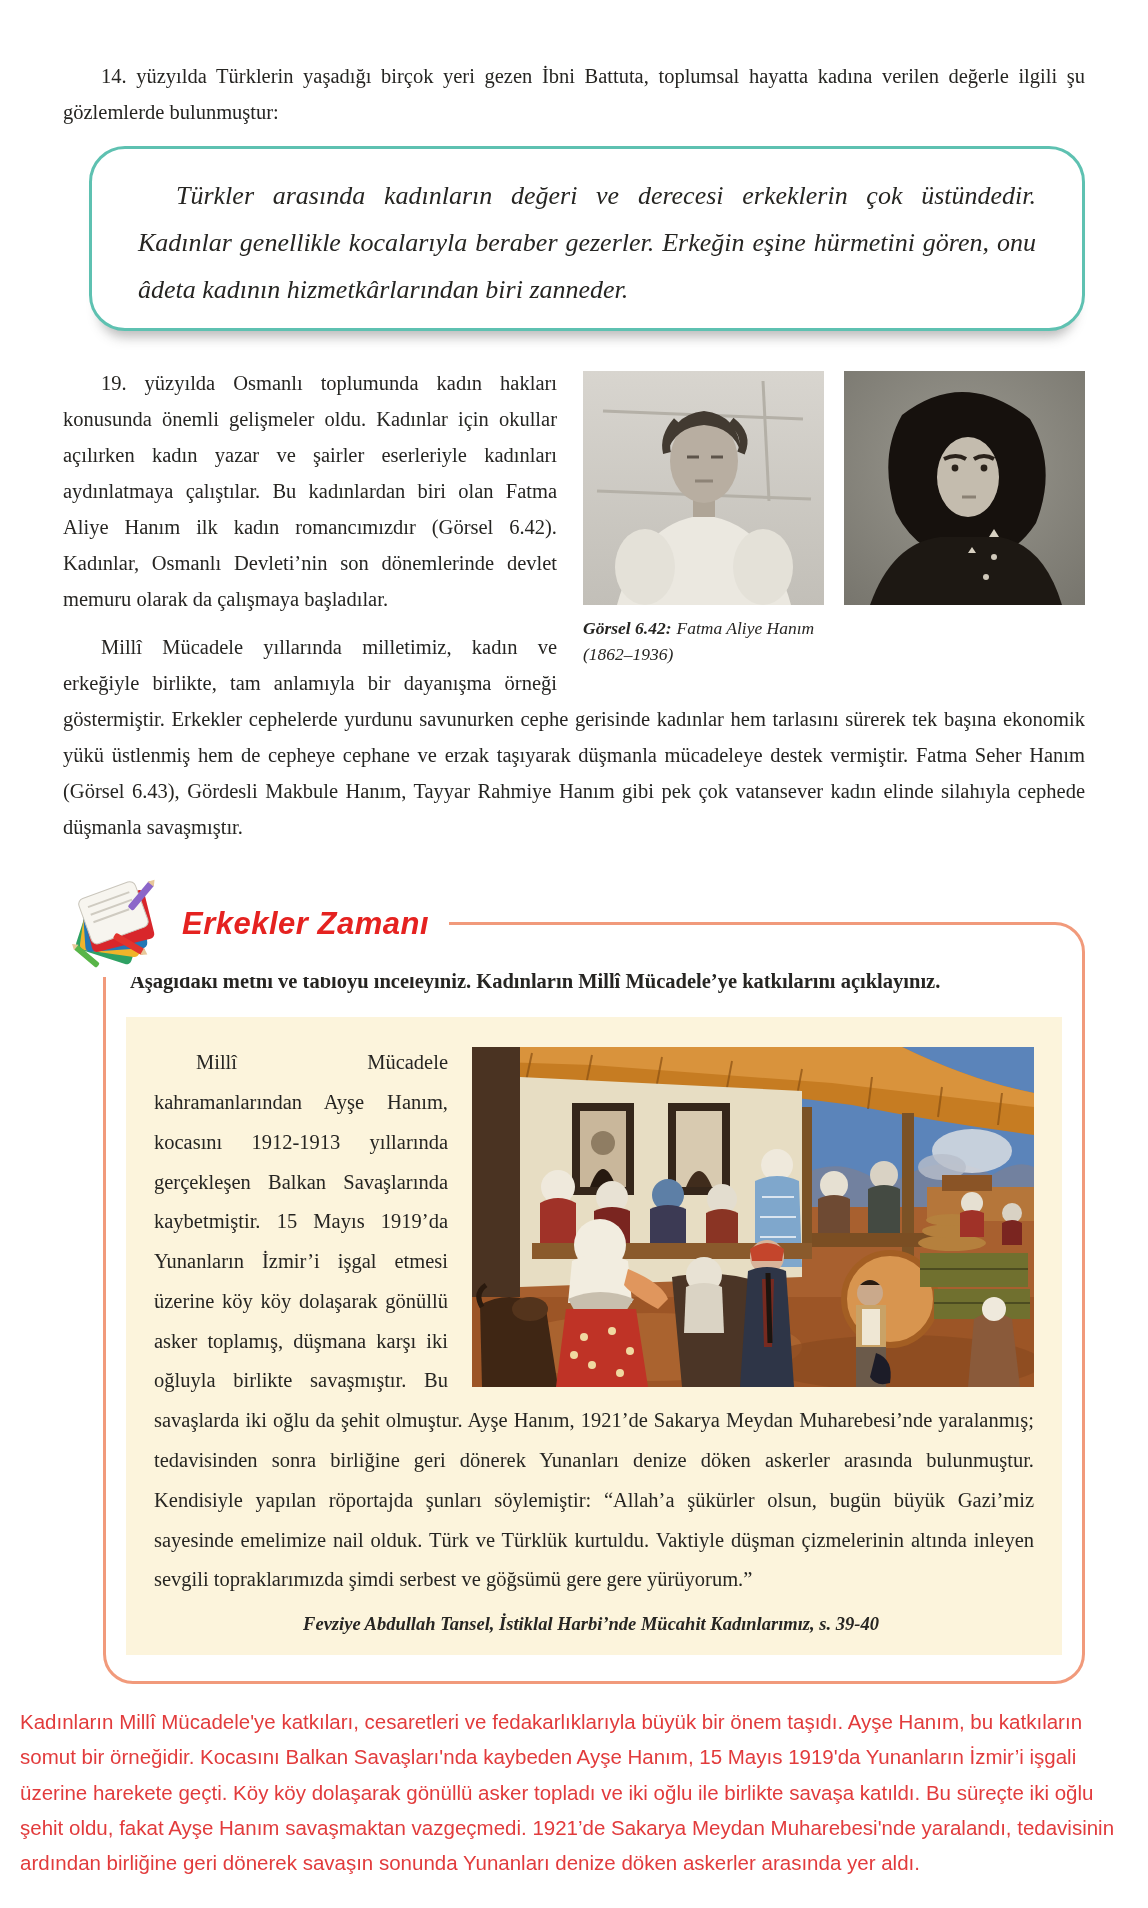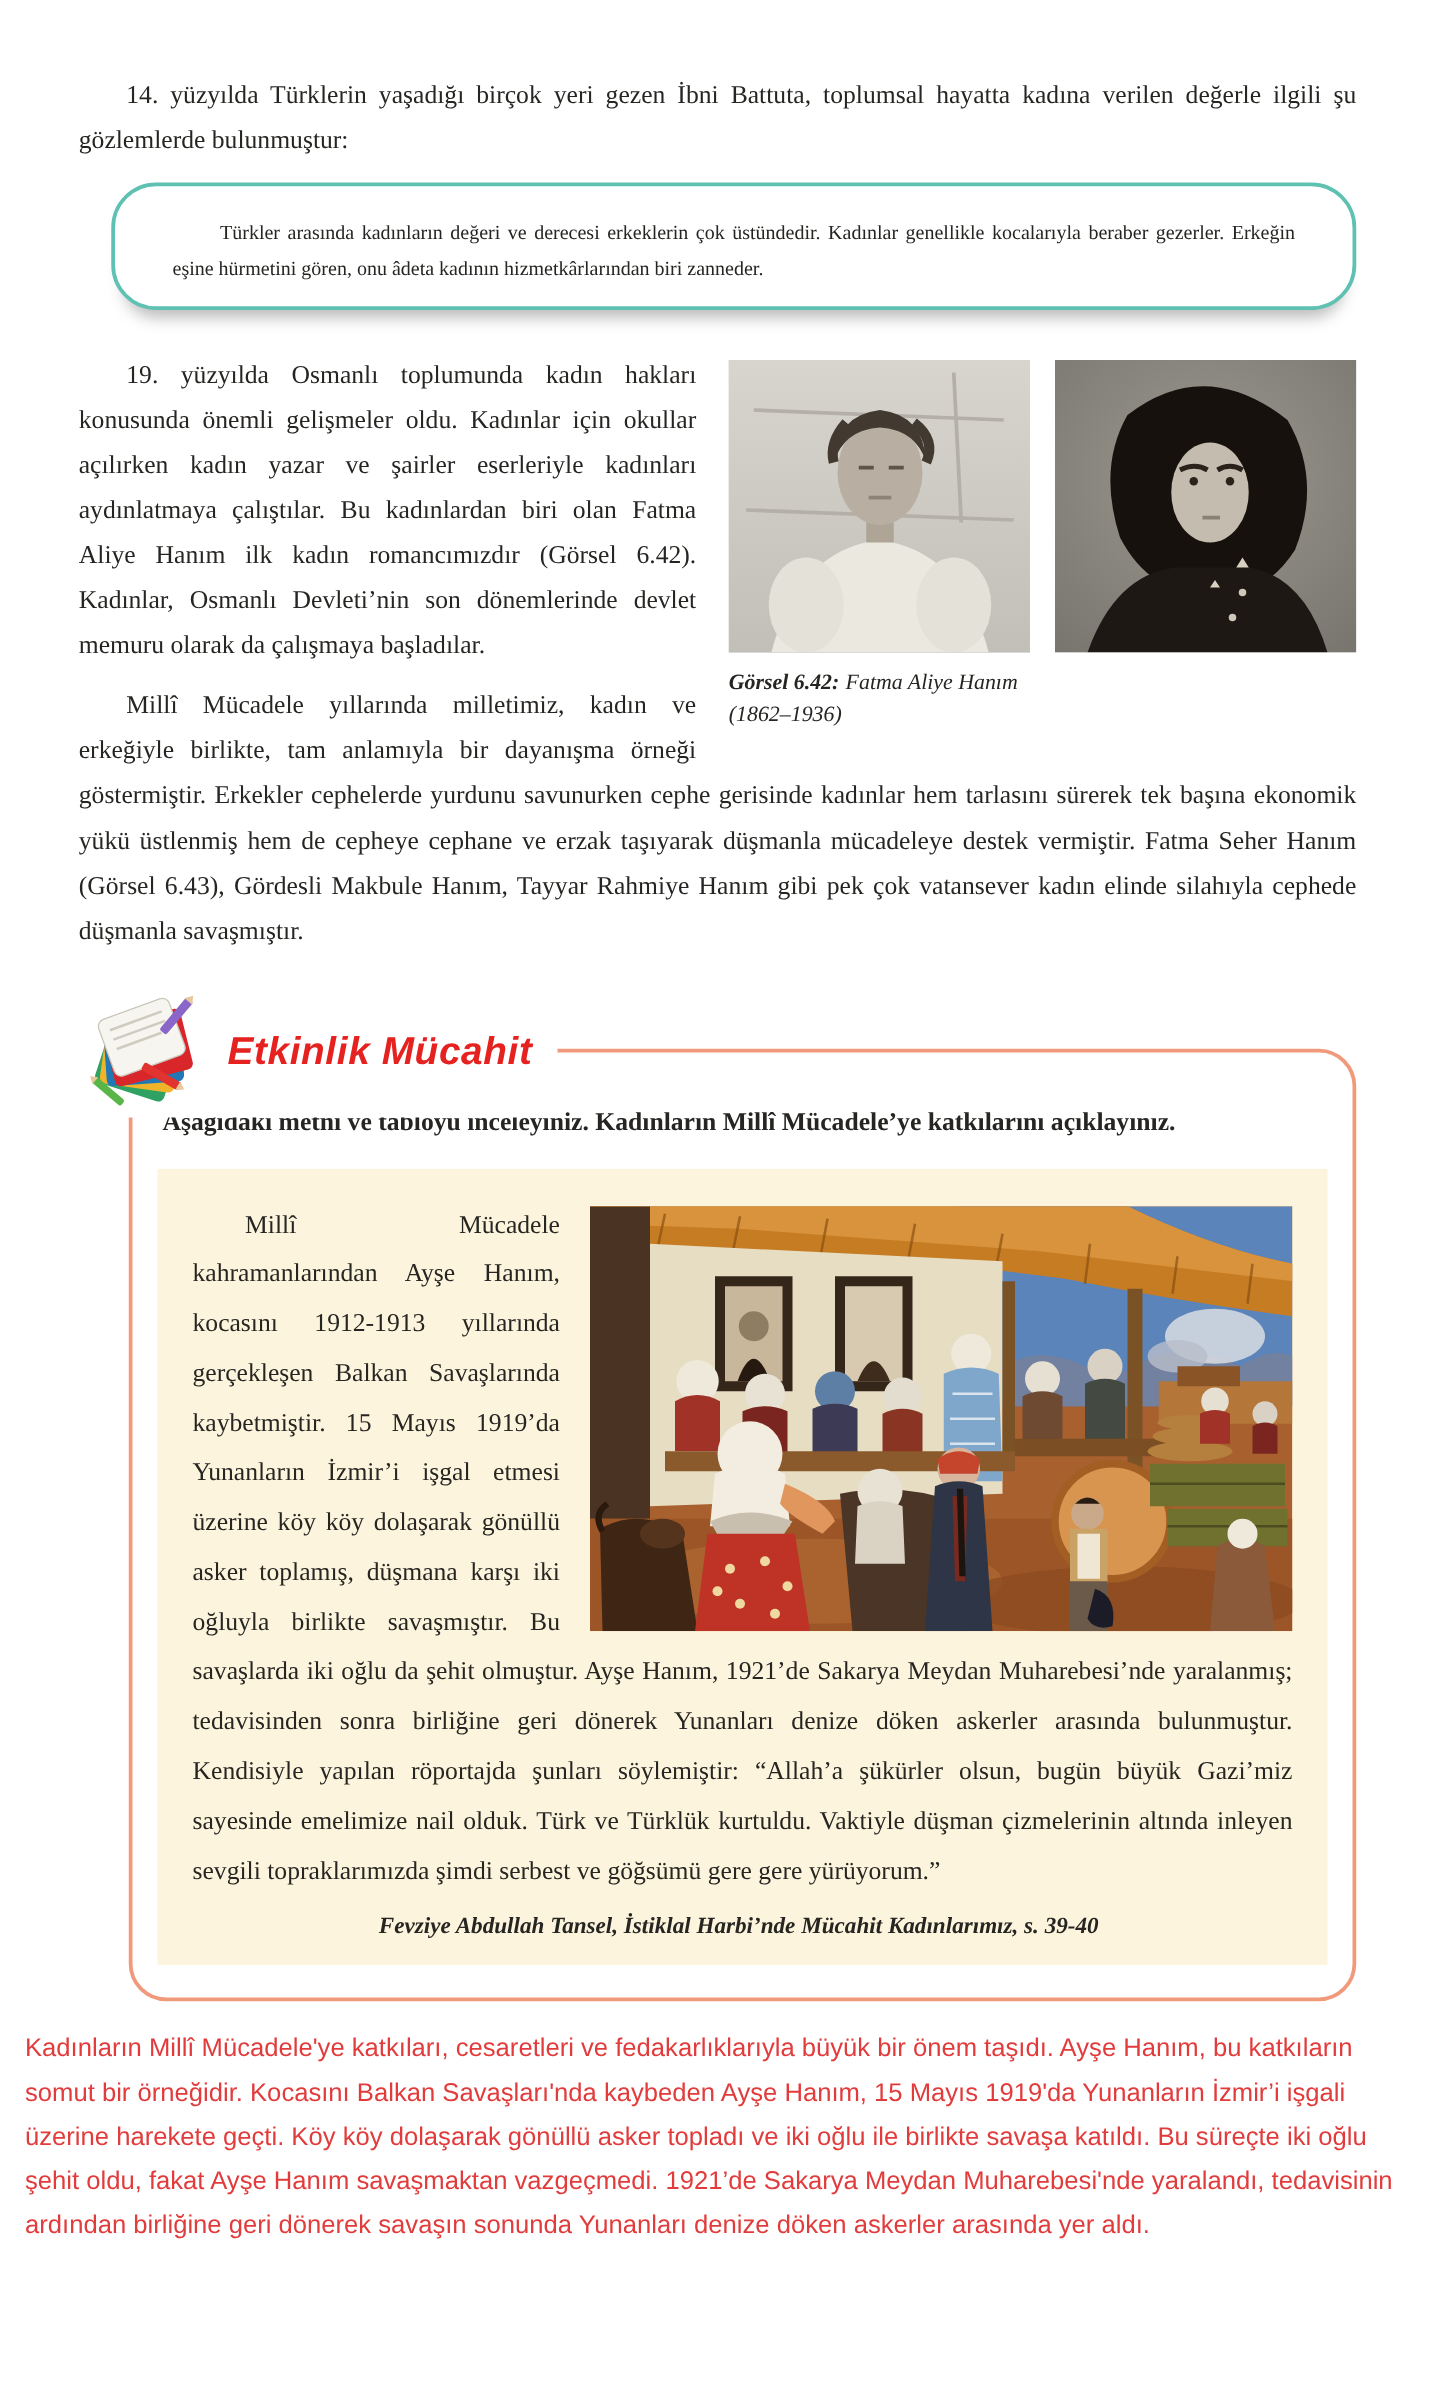--- a/index.html
+++ b/index.html
@@ -19,21 +19,21 @@
   }
 
   
   .quote-box {
     border:3px solid #5ec1b1; border-radius:36px;
     margin:16px 0 34px 26px; padding:24px 46px 14px 46px;
     box-shadow:0 16px 12px -10px rgba(60,60,60,.35);
     background:#fff;
   }
   .quote-text {
-    font-size:16px; line-height:1.8; text-align:justify; text-indent:38px;
+    font-size:26px; line-height:1.8; text-align:justify; text-indent:38px;font-style:italic;
   }
   .quote-attr {
     text-align:right; font-weight:bold; font-style:italic;
     font-size:18.5px; margin-top:10px; padding-right:18px;
   }
 
   
   .section { overflow:visible; }
   .photos { float:right; width:502px; margin:6px 0 4px 26px; display:flex; gap:20px; }
   .photos figure { width:282px; }
@@ -195,21 +195,21 @@
             <g transform="rotate(120 58 70)">
                 <rect x="54" y="52" width="7" height="34" rx="2" fill="#e2342e"></rect>
                 <path d="M57.5 48 l4 6 h-8 z" fill="#e8c89a"></path>
               </g>
             <g transform="rotate(-50 18 82)">
                 <rect x="14" y="66" width="6" height="30" rx="2" fill="#58b548"></rect>
                 <path d="M17 62 l3.5 5.5 h-7 z" fill="#e8c89a"></path>
               </g>
           </svg>
         </span>
-        <span class="activity-title">Etkinlik Mücahit</span>
+        <span class="activity-title">Erkekler Zamanı</span>
       </div>
 
       <p class="activity-prompt">Aşağıdaki metni ve tabloyu inceleyiniz. Kadınların Millî Mücadele’ye katkılarını açıklayınız.</p>
 
       <div class="cream-box">
         <div class="painting-float">
           <div class="painting">
             <svg viewBox="0 0 562 340">
               <rect width="562" height="340" fill="#a8602f"></rect>
               <rect x="295" y="0" width="267" height="160" fill="#5b84ba"></rect>

